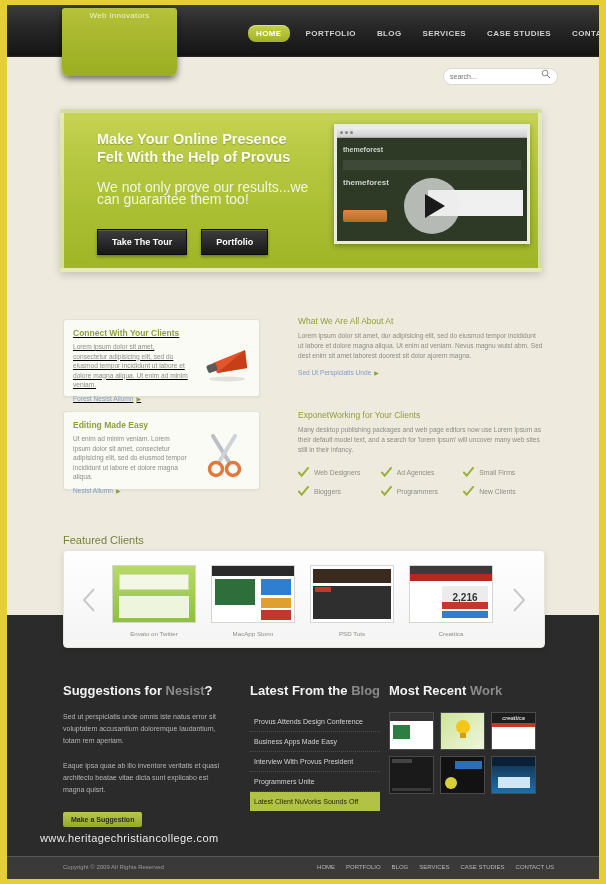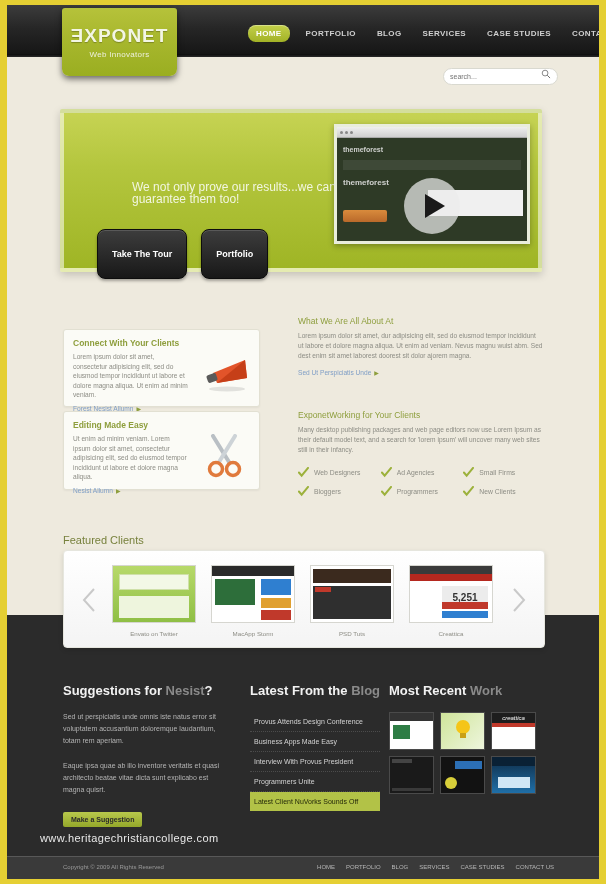--- a/index.html
+++ b/index.html
@@ -72,25 +72,25 @@
   .hero {
     position:absolute; left:60px; top:109px; width:482px; height:163px;
     background: linear-gradient(to bottom,#c6d353 0%,#b4c63e 35%,#9fb525 100%);
     border:4px solid rgba(255,255,255,.55);
     border-radius:2px;
     box-shadow:0 3px 9px rgba(0,0,0,.18);
     z-index:5;
   }
   .hero-h1 { position:absolute; left:33px; top:17px; width:235px; color:#fbfdf2;
     font-size:14.5px; font-weight:bold; line-height:18px; text-shadow:0 1px 1px rgba(60,70,10,.35);}
-  .hero-p { position:absolute; left:33px; top:68px; width:215px; color:#f2f6e0; font-size:12px; line-height:12px;margin-left:35px;}
+  .hero-p { position:absolute; left:33px; top:68px; width:215px; color:#f2f6e0; font-size:14px; line-height:12px;}
   .hero-btns{ position:absolute; left:33px; top:116px; display:flex; gap:14px;}
   .hero-btn {
     background:linear-gradient(to bottom,#3d3d3d,#181818); color:#fff; font-size:9px; font-weight:bold;
-    padding:19px 14px; border-radius:8px; border:1px solid #0d0d0d;
+    padding:7px 14px; border-radius:0; border:1px solid #0d0d0d;
     box-shadow:0 2px 3px rgba(0,0,0,.3), inset 0 1px 0 rgba(255,255,255,.15);
     cursor:pointer; white-space:nowrap;
   }
   .hero-video {
     position:absolute; right:8px; top:11px; width:196px; height:120px;
     background:#27301f; border:3px solid #e9eddc; box-shadow:0 2px 6px rgba(0,0,0,.3);
     overflow:hidden;
   }
   .vid-chrome{height:11px;background:linear-gradient(to bottom,#efefef,#cfcfcf);border-bottom:1px solid #aaa;
      display:flex;align-items:center;padding-left:3px;gap:2px;}
@@ -109,21 +109,21 @@
     display:flex;align-items:center;justify-content:center;cursor:pointer;
   }
   .play-tri{width:0;height:0;border-left:20px solid #1a1a1a;border-top:12px solid transparent;
     border-bottom:12px solid transparent;margin-left:5px;}
 
   
   .box {
     position:absolute; background:#fbfbf6; border:1px solid #e2e0d2; border-radius:3px;
     box-shadow:0 1px 2px rgba(0,0,0,.05);
   }
-  .box1 { left:63px; top:329px; width:197px; height:78px; }
+  .box1 { left:63px; top:319px; width:197px; height:78px;text-decoration:underline; }
   .box2 { left:63px; top:411px; width:197px; height:79px; }
   .b-title { color:#8e9e3d; font-size:8.5px; font-weight:bold; margin:8px 0 4px 9px; }
   .b-text { color:#8d8d85; font-size:6.6px; line-height:9.6px; margin:0 70px 0 9px; }
   .b-link { color:#7f9ec6; font-size:6.6px; margin:5px 0 0 9px; display:flex; align-items:center; gap:3px; cursor:pointer;}
   .b-link .arw{color:#8e9e3d;font-size:6px;}
   .megaphone{position:absolute;right:10px;top:26px;}
   .scissors{position:absolute;right:14px;top:22px;}
 
   
   .rcol { position:absolute; left:298px; top:316px; width:245px;}
@@ -218,21 +218,20 @@
 
 <div id="page">
 
   <div class="bg-light"></div>
   <div class="bg-dark"></div>
   <div class="bg-darker"></div>
 
   <div class="header"></div>
 
   <div class="logo">
-    <div class="logo-name">ƎXPONET</div>
     <div class="logo-tag">Web Innovators</div>
   </div>
 
   <div class="nav">
     <a href="#" class="active">HOME</a>
     <a href="#">PORTFOLIO</a>
     <a href="#">BLOG</a>
     <a href="#">SERVICES</a>
     <a href="#">CASE STUDIES</a>
     <a href="#">CONTACT US</a>
@@ -240,20 +239,24 @@
 
   <div class="search-wrap">
     <input class="search-input" placeholder="search..." style="">
     <svg class="search-icon" viewBox="0 0 16 16">
       <circle cx="6.5" cy="6.5" r="4.6" fill="none" stroke="#6f6f6f" stroke-width="1.3"></circle>
       <line x1="10" y1="10" x2="14.5" y2="14.5" stroke="#6f6f6f" stroke-width="1.6"></line>
     </svg>
   </div>
 
   <div class="hero">
+    <div class="hero-h1">
+      <div>Make Your Online Presence</div>
+      <div>Felt With the Help of Provus</div>
+    </div>
     <div class="hero-p">We not only prove our results...we can guarantee them too!</div>
     <div class="hero-btns">
       <div class="hero-btn">Take The Tour</div>
       <div class="hero-btn">Portfolio</div>
     </div>
 
     <div class="hero-video">
       <div class="vid-chrome">
         <div class="vid-dot"></div>
         <div class="vid-dot"></div>
@@ -397,21 +400,21 @@
           </div>
         </div>
         <div class="thumb-cap">PSD Tuts</div>
       </div>
 
       <div class="thumb">
         <div class="thumb-img">
           <div class="m4">
             <div class="hd"></div>
             <div class="red"></div>
-            <div class="num">5,251</div>
+            <div class="num">2,216</div>
             <div class="red2"></div>
             <div class="blue"></div>
           </div>
         </div>
         <div class="thumb-cap">Creattica</div>
       </div>
 
     </div>
   </div>
 

